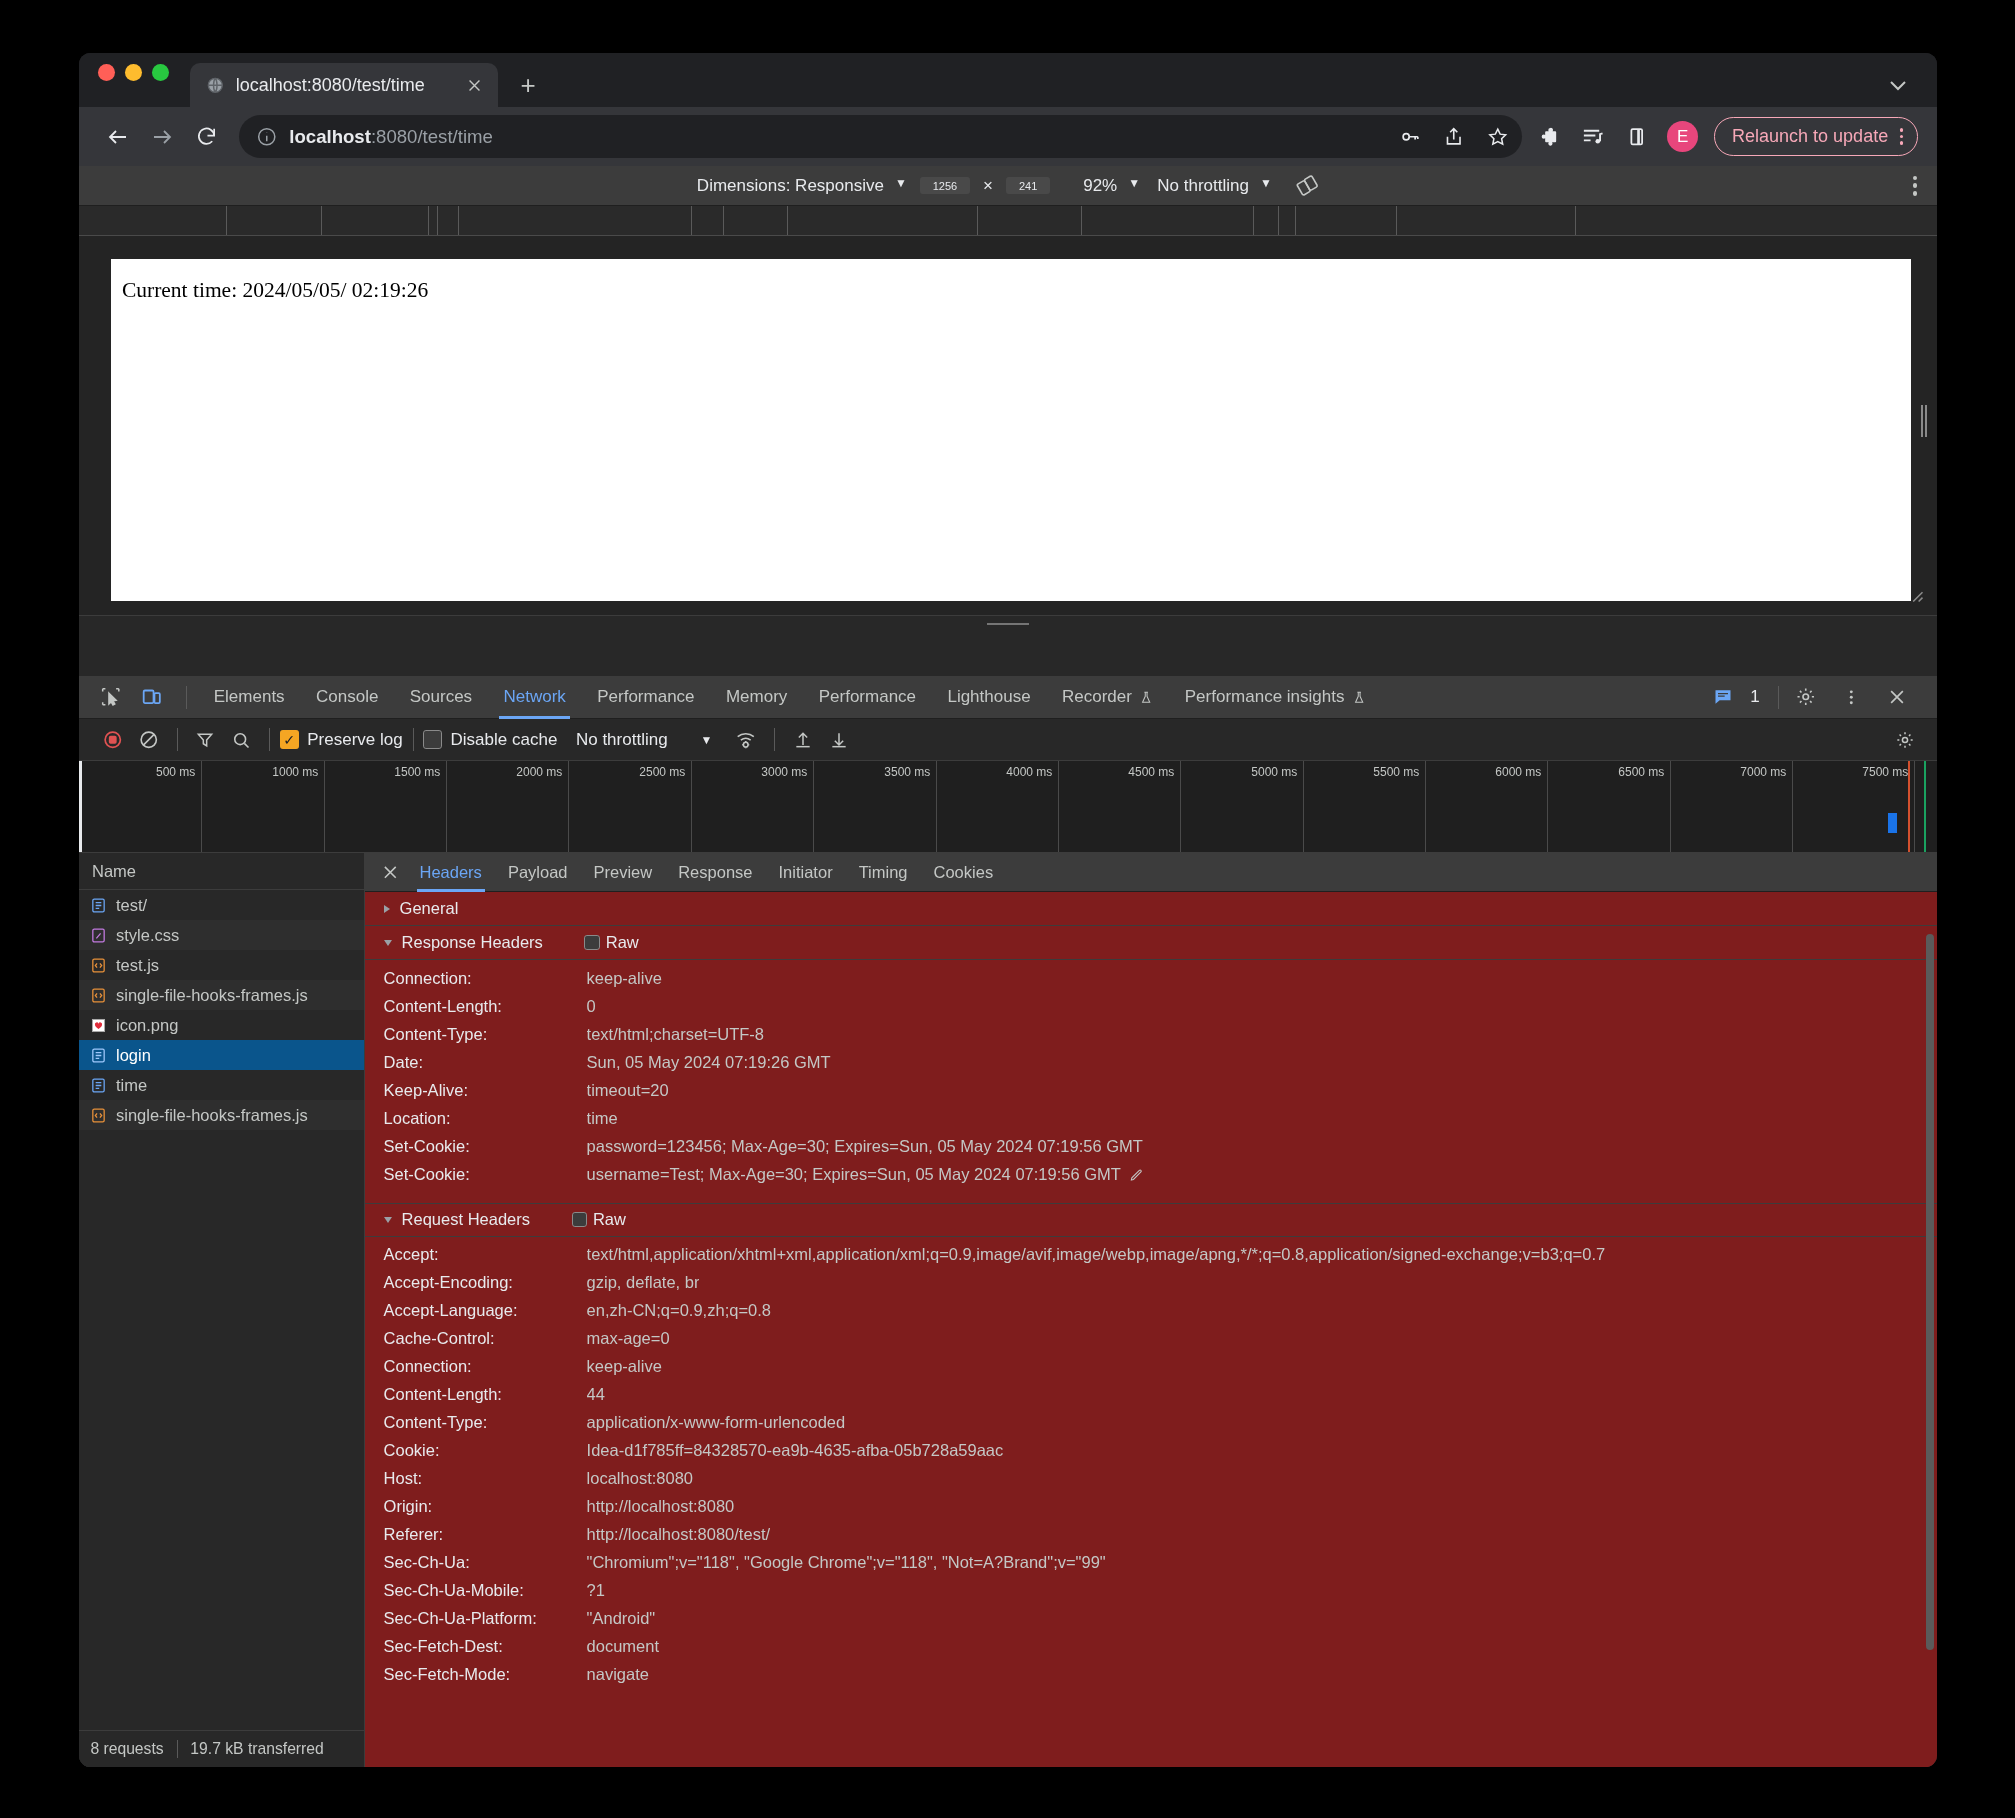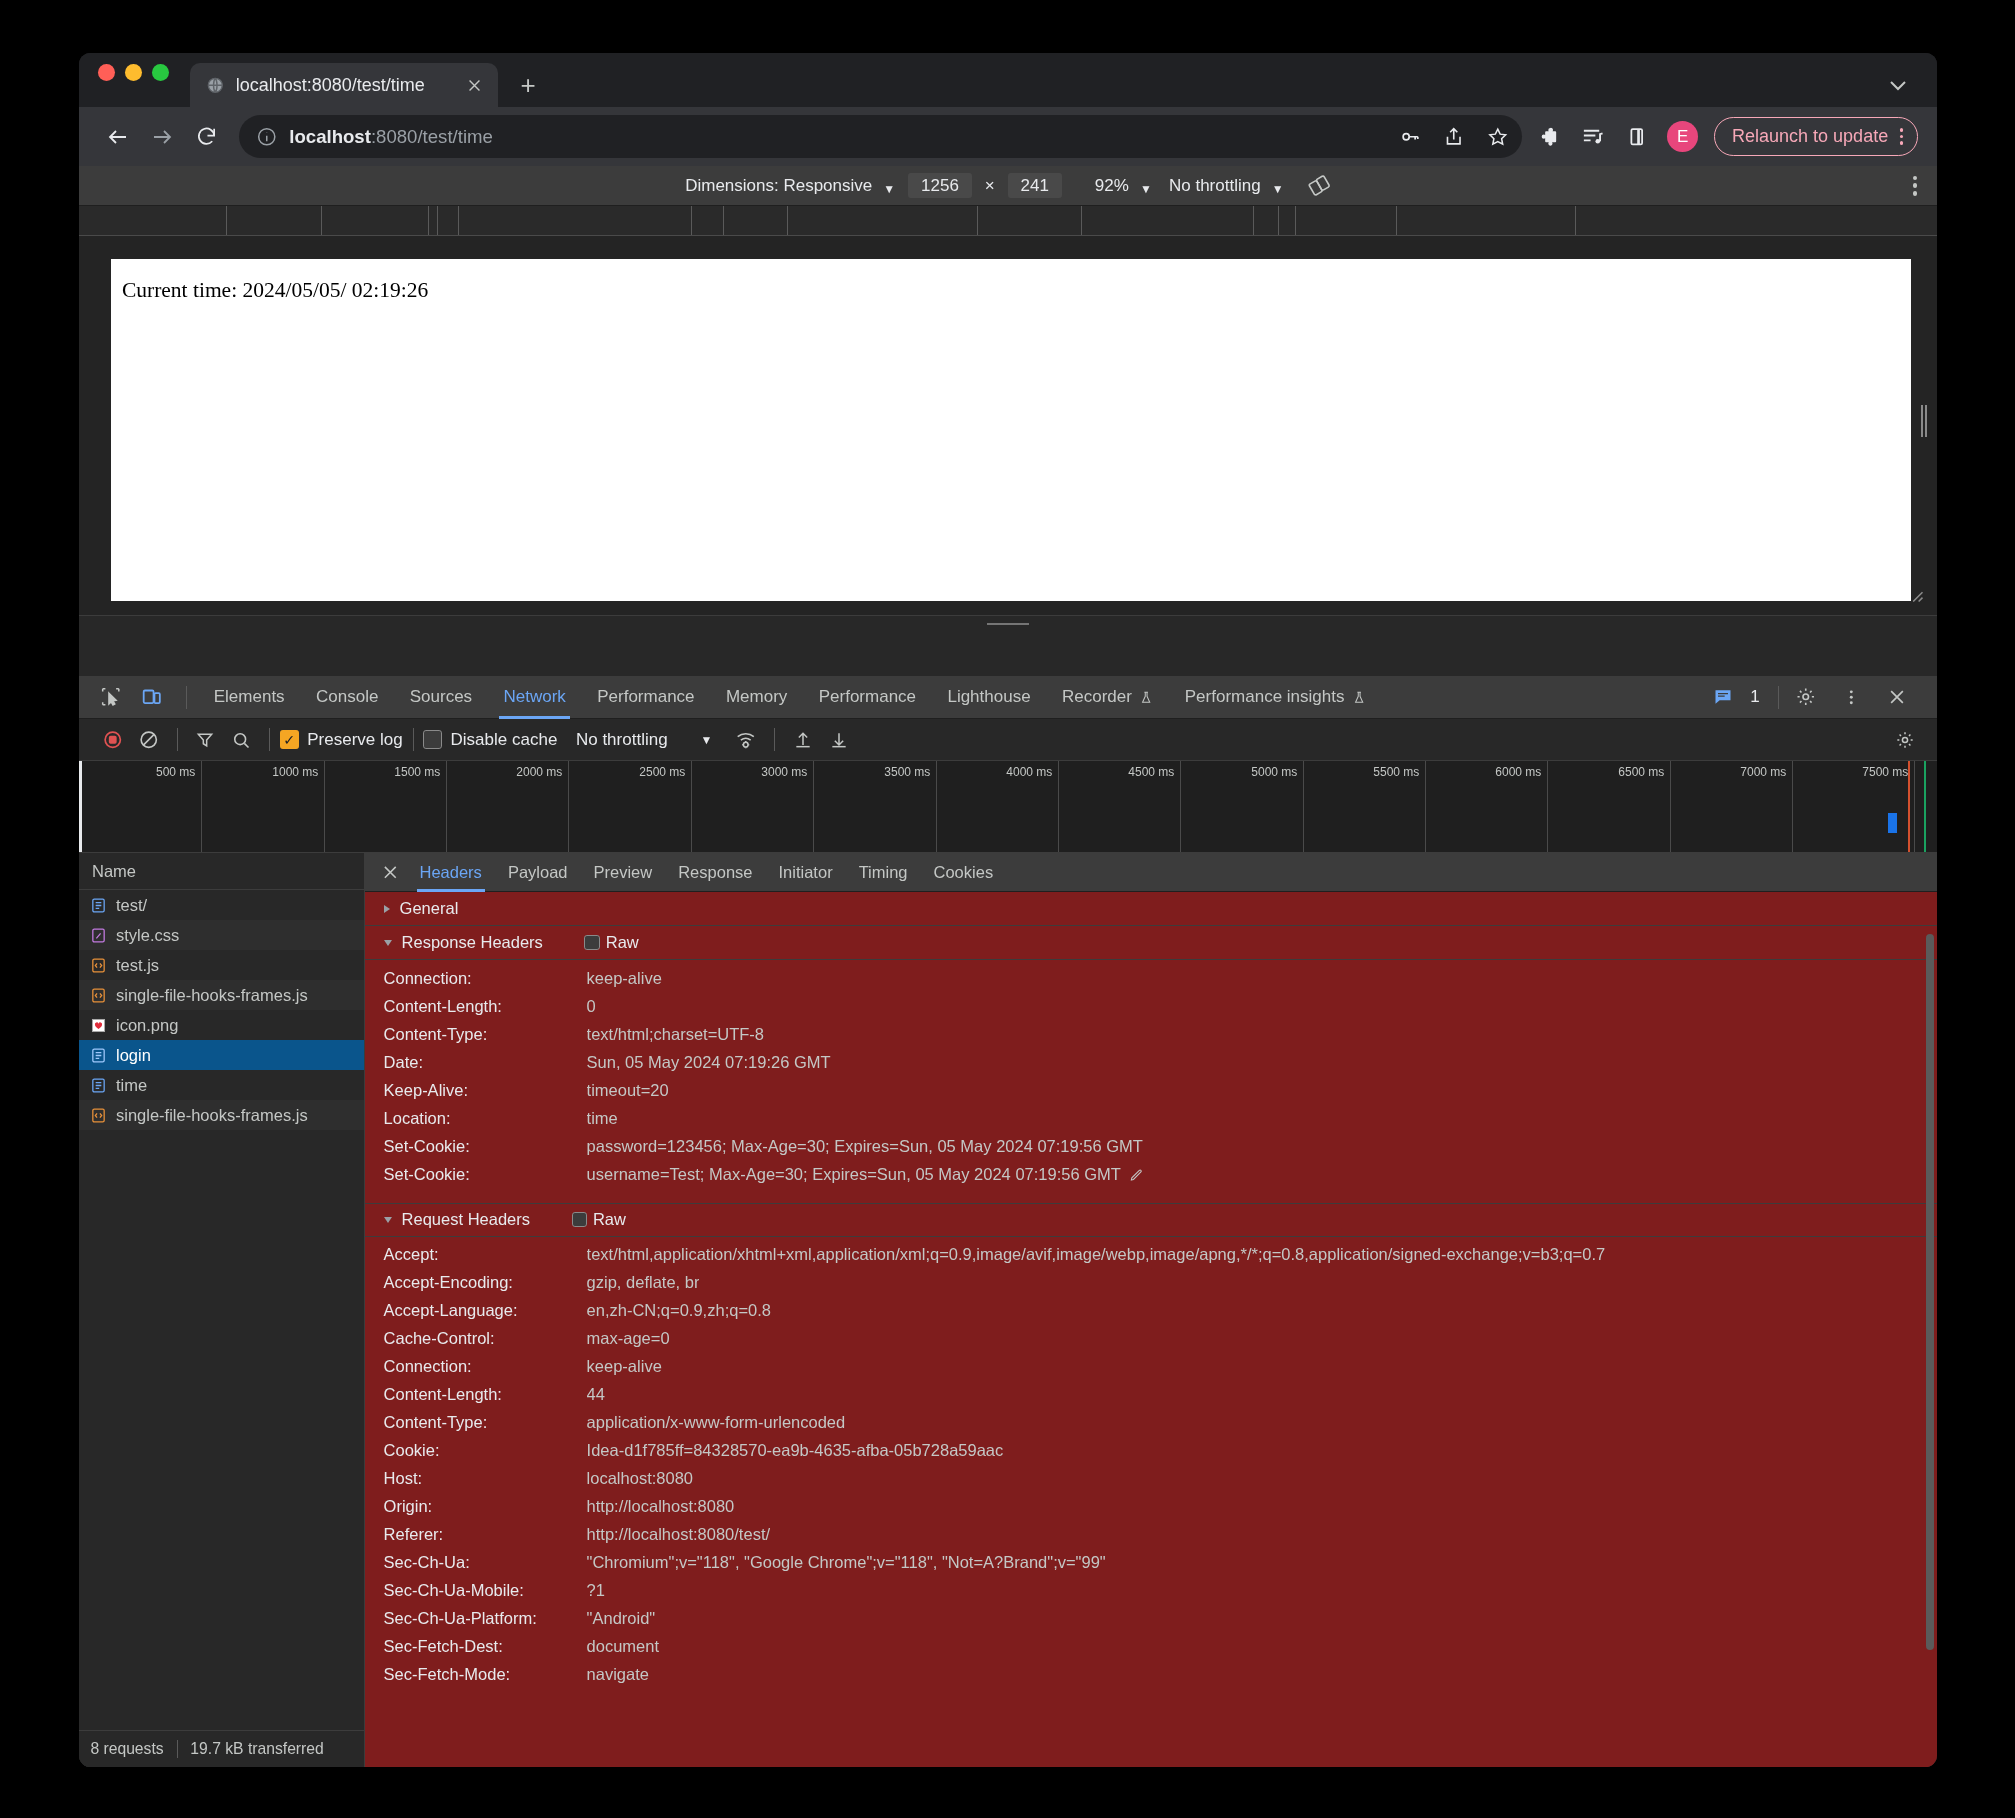--- a/index.html
+++ b/index.html
@@ -145,26 +145,26 @@
     background: #3c3c3c;
     display: flex; align-items: center; justify-content: center;
     position: relative;
     flex: none;
     border-bottom: 0.7px solid #1f1f1f;
   }
   .device-toolbar .dt-inner { display: flex; align-items: center; gap: 0; }
   .dt-item {
     color: #e8eaed; font-size: 17px;
     padding: 0 8.6px;
-    display: flex; align-items: flex-end; gap: 11px;
+    display: flex; align-items: flex-start; gap: 11px;
     white-space: nowrap;
   }
   .dt-box {
     background: #494949; border-radius: 2.9px;
-    padding: 2.9px 13px; color: #e8eaed; font-size: 17px;
+    padding: 2.9px 13px; color: #e8eaed; font-size: 11px;
     margin: 0 4.3px;
   }
   .caret { font-size: 12px; color: #e8eaed; }
   .dt-kebab {
     position: absolute; right: 20px; top: 50%; transform: translateY(-50%);
     display: flex; flex-direction: column; gap: 3.6px;
   }
   .dt-kebab i { width: 4.3px; height: 4.3px; border-radius: 50%; background: #c4c7c5; display:block;}
 
   

